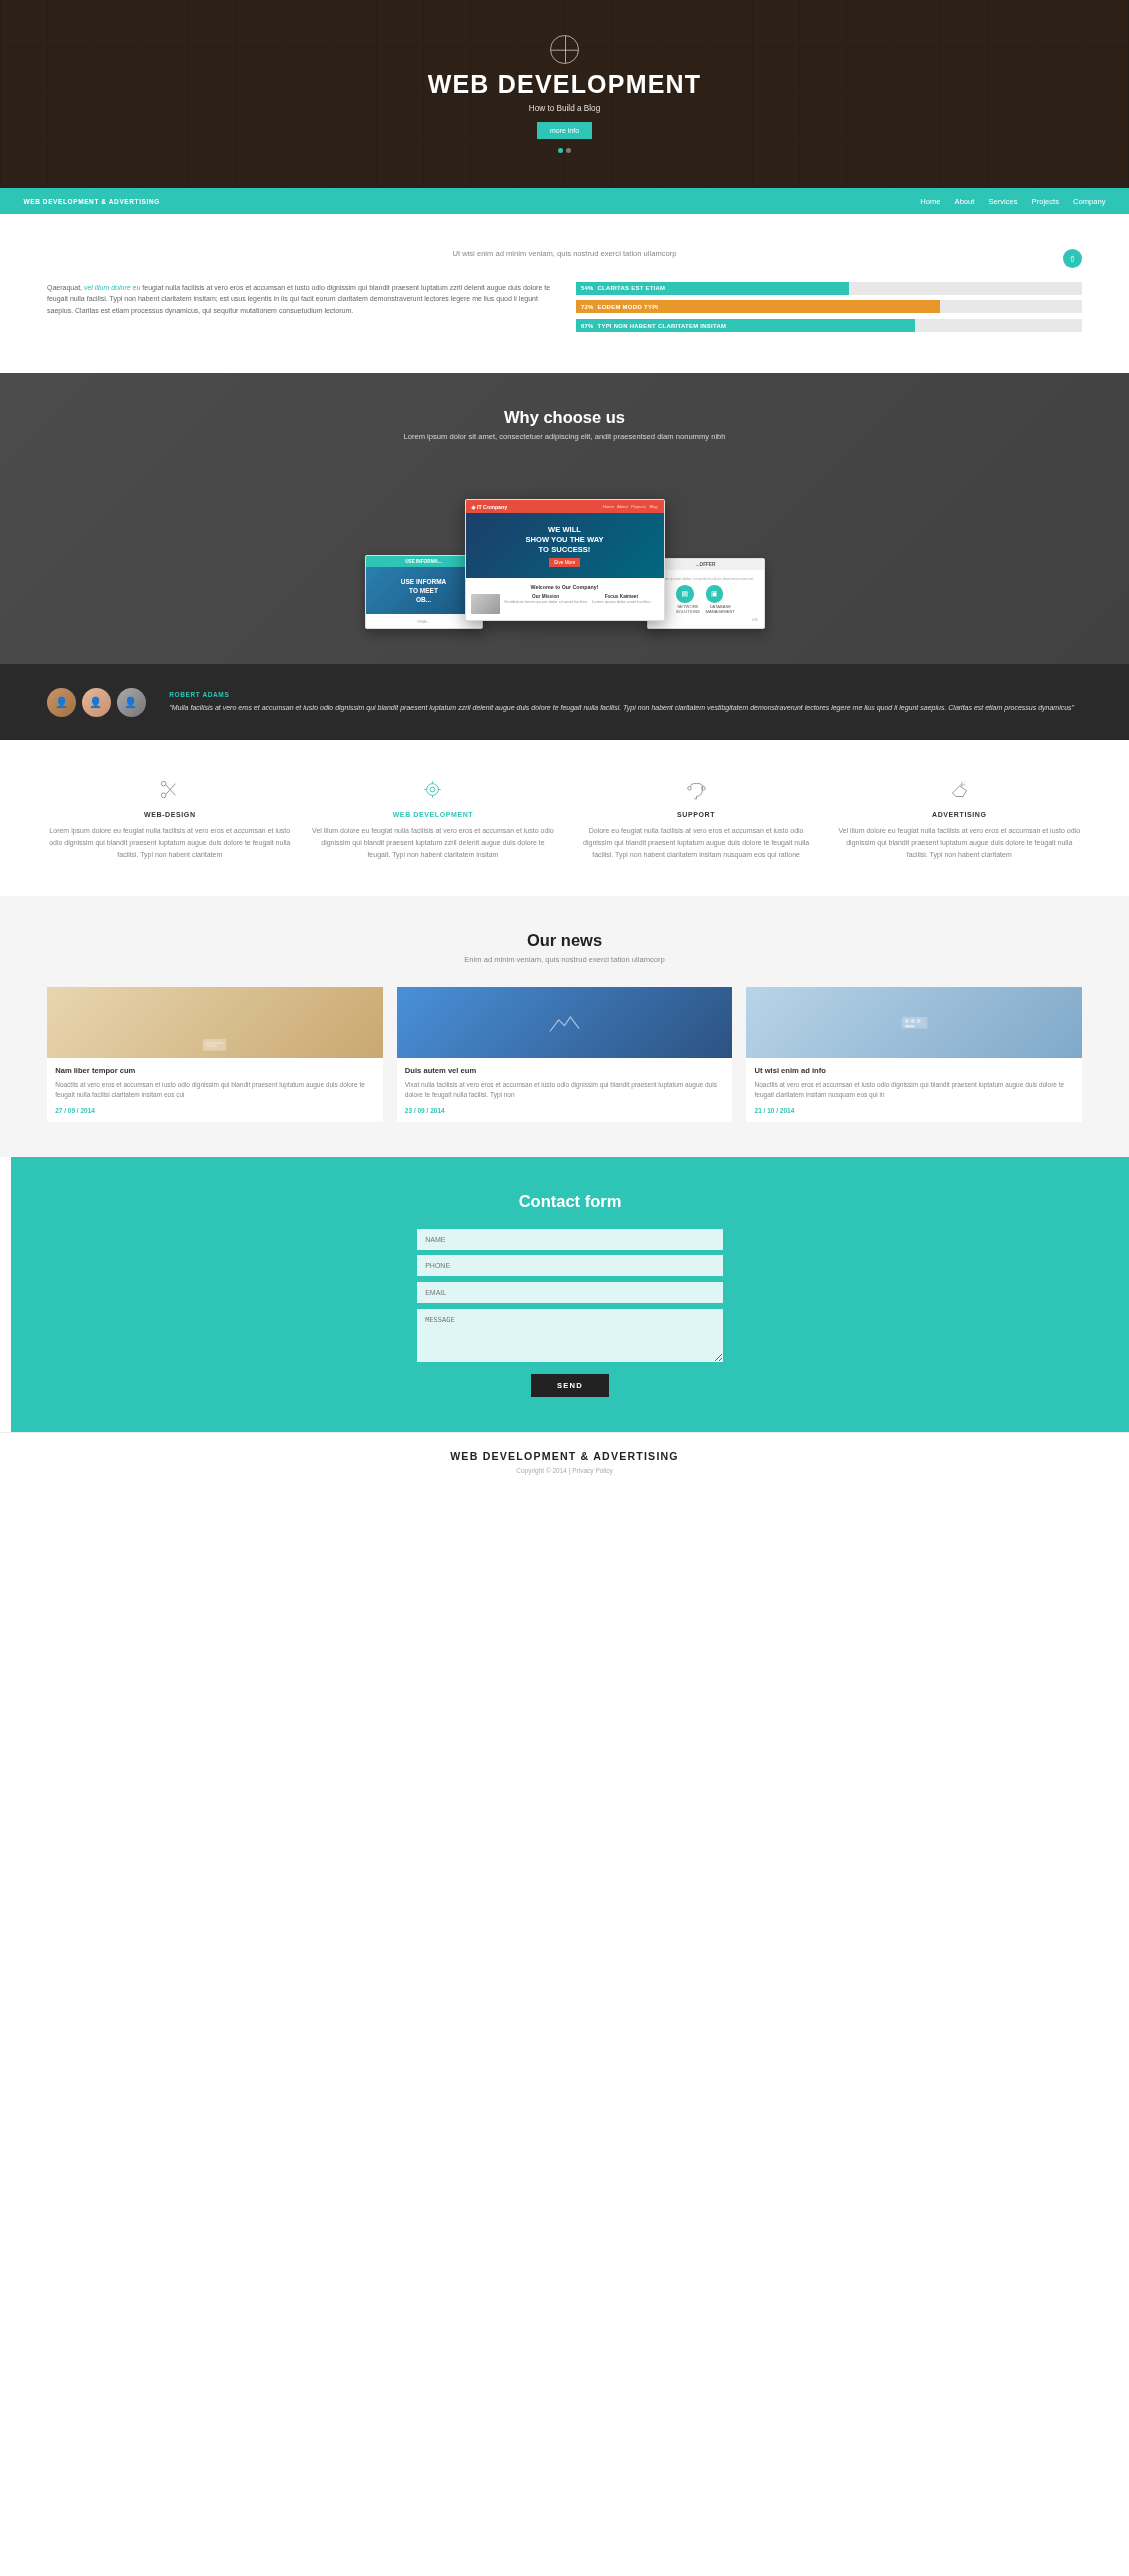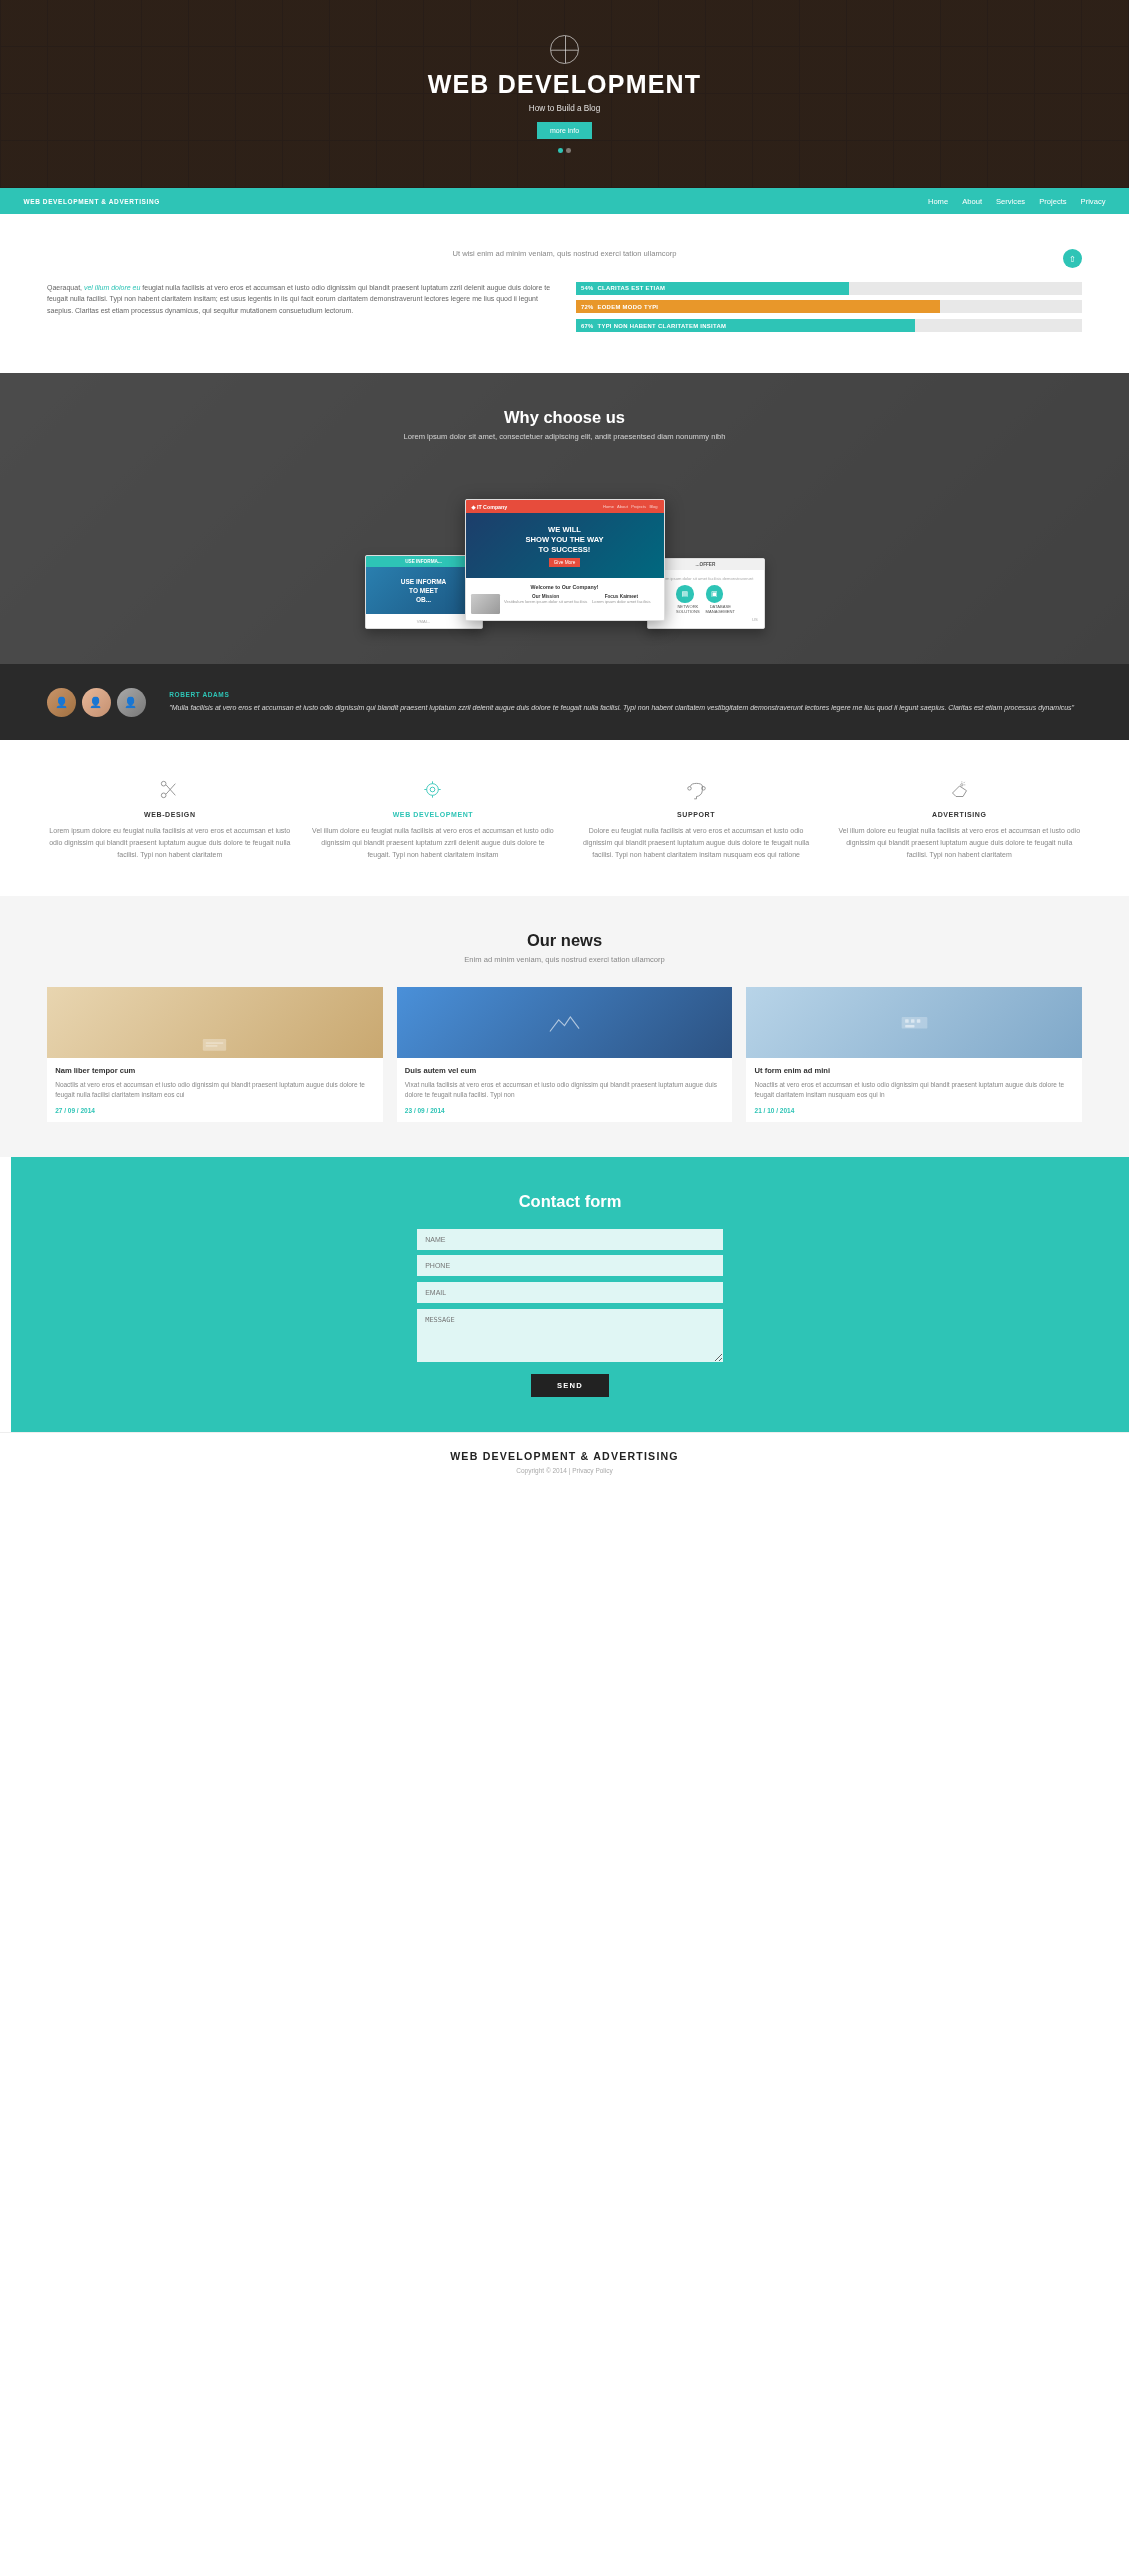--- a/index.html
+++ b/index.html
@@ -451,21 +451,21 @@
   </div>
 </section>
 
 <nav>
   <span class="nav-brand">WEB DEVELOPMENT &amp; ADVERTISING</span>
   <div class="nav-links">
     <a href="#">Home</a>
     <a href="#">About</a>
     <a href="#">Services</a>
     <a href="#">Projects</a>
-    <a href="#">Privacy</a>
+    <a href="#">Company</a>
   </div>
 </nav>
 
 <section class="about-section">
   <p class="section-subtitle">Ut wisi enim ad minim veniam, quis nostrud exerci tation ullamcorp</p>
   <div class="about-content">
     <div class="about-text">
       Qaeraquat, <span class="highlight">vel illum dolore eu</span> feugiat nulla facilisis at vero eros et accumsan et iusto odio dignissim qui blandit praesent luptatum zzril delenit augue duis dolore te feugait nulla facilisi. Typi non habent claritatem insitam; est usus legentis in iis qui facit eorum claritatem demonstraverunt lectores legere me lius quod ii legunt saepius. Claritas est etiam processus dynamicus, qui sequitur mutationem consuetudium lectorum.
     </div>
     <div class="about-bars">
@@ -672,21 +672,21 @@
       <div class="news-img-placeholder typing" style="display:flex; align-items:center; justify-content:center;">
         <svg width="35" height="23.5" viewBox="0 0 60 40">
             <rect x="8" y="10" width="44" height="20" rx="2" fill="rgba(255,255,255,0.25)"></rect>
             <rect x="14" y="14" width="6" height="6" rx="1" fill="rgba(255,255,255,0.5)"></rect>
             <rect x="24" y="14" width="6" height="6" rx="1" fill="rgba(255,255,255,0.5)"></rect>
             <rect x="34" y="14" width="6" height="6" rx="1" fill="rgba(255,255,255,0.5)"></rect>
             <rect x="14" y="24" width="16" height="4" rx="1" fill="rgba(255,255,255,0.5)"></rect>
           </svg>
       </div>
       <div class="news-body">
-        <div class="news-title">Ut form enim ad mini</div>
+        <div class="news-title">Ut wisi enim ad info</div>
         <div class="news-text">Noactlis at vero eros et accumsan et iusto odio dignissim qui blandit praesent luptatum augue duis dolore te feugait claritatem insitam nusquam eos qui in</div>
         <div class="news-date">21 / 10 / 2014</div>
       </div>
     </div>
 
   </div>
 </section>
 
 <section class="contact-section">
   <h2 class="section-title">Contact form</h2>

